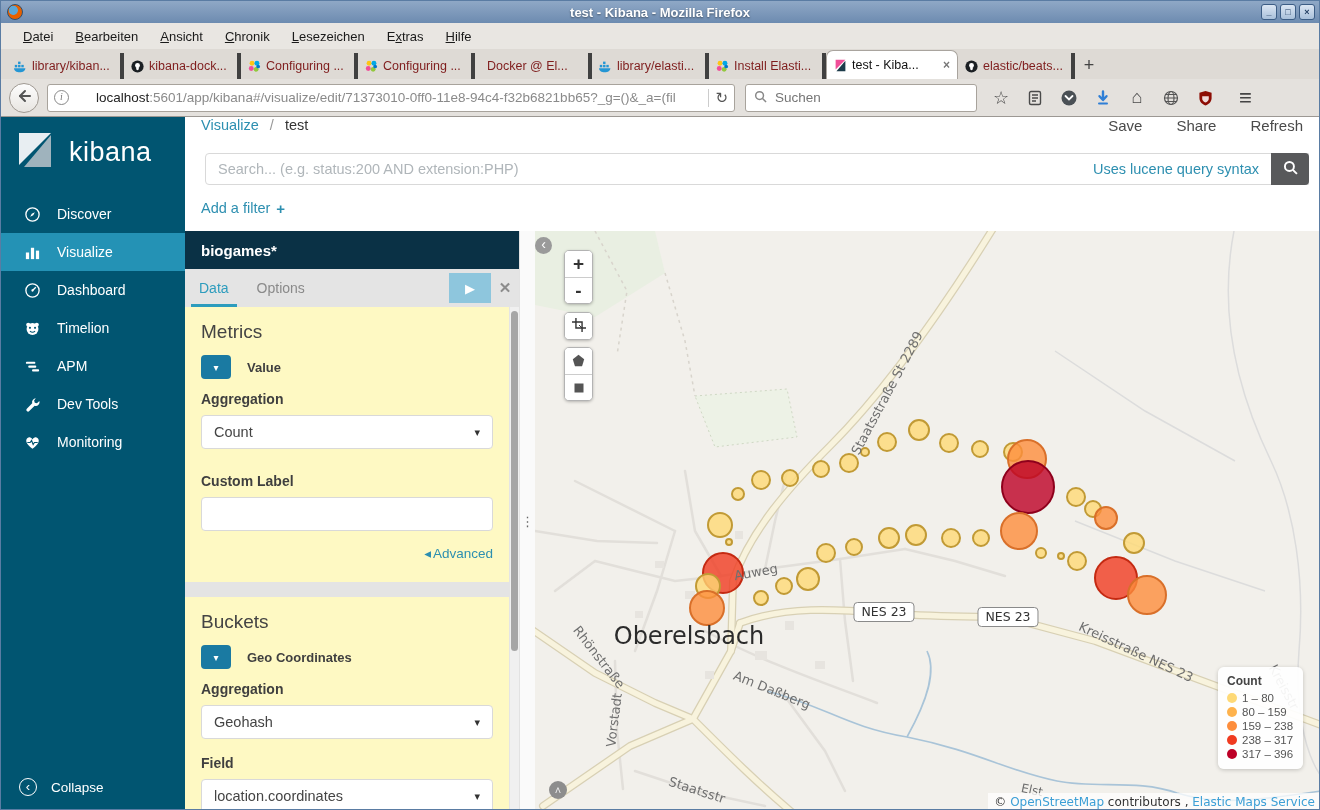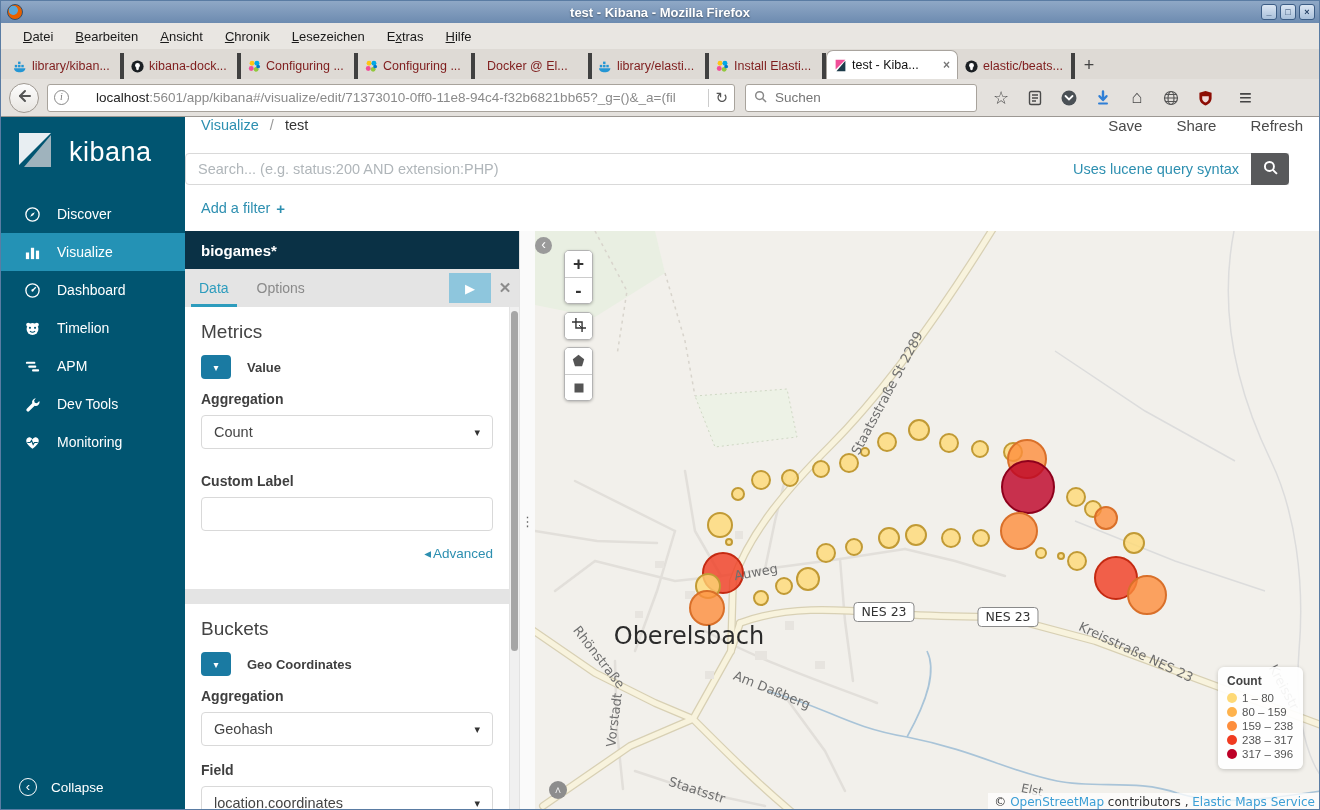--- a/index.html
+++ b/index.html
@@ -71,21 +71,21 @@
   .collapse .circ{width:18px;height:18px;border:1.4px solid #fff;border-radius:50%;
     text-align:center;line-height:15px;font-size:13px;}
   .topbar{position:absolute;left:184px;top:0;width:1136px;height:36px;display:flex;
     font-size:14.5px;}
   .breadcrumb{margin-left:16px;}
   .bc-link{color:#2d8fb0;}
   .bc-sep{color:#999;margin:0 7px;}
   .bc-page{color:#333;}
   .top-actions{margin-left:auto;margin-right:18px;display:flex;gap:34px;
     color:#4a4a4a;font-size:15px;}
-  .querybar{position:absolute;left:184px;top:36px;width:1104px;height:32px;
+  .querybar{position:absolute;left:204px;top:36px;width:1104px;height:32px;
     background:#fff;border:1px solid #d9d9d9;border-radius:4px 0 0 4px;display:flex;align-items:center;}
   .querybar input{flex:1;border:none;outline:none;font-size:14.5px;padding:0 12px;
     color:#444;font-family:"Liberation Sans",sans-serif;background:transparent;}
   .querybar input::placeholder{color:#b0b6ba;}
   .lucene{color:#2d8fb0;font-size:14.5px;margin-right:12px;white-space:nowrap;}
   .qsearch{width:38px;height:32px;margin-right:-1px;background:#58595b;color:#fff;
     border-radius:0 4px 4px 0;display:flex;align-items:center;justify-content:center;}
   .filterbar{position:absolute;left:200px;top:76px;height:30px;display:flex;
     align-items:center;font-size:14.5px;color:#2d8fb0;}
   .filterbar .plus{font-weight:bold;margin-left:6px;font-size:15px;}
@@ -96,21 +96,21 @@
   .panel-tabs{height:38px;background:#e4e4e4;display:flex;align-items:stretch;
     font-size:14px;position:relative;}
   .ptab{padding:0 14px;display:flex;align-items:center;color:#8a8a8a;position:relative;}
   .ptab.active{color:#2d9cbd;}
   .ptab.active:after{content:"";position:absolute;left:6px;right:6px;bottom:0;height:3px;background:#2d9cbd;}
   .play-btn{position:absolute;right:44px;top:4px;width:42px;height:30px;background:#8ec6dd;
     color:#fff;display:flex;align-items:center;justify-content:center;font-size:13px;}
   .close-btn{position:absolute;right:16px;top:4px;width:28px;height:30px;color:#8c8c8c;
     display:flex;align-items:center;justify-content:center;font-size:15px;font-weight:bold;}
   .panel-body{position:absolute;left:0;top:76px;width:324px;bottom:0;overflow:hidden;}
-  .card{background:#ffffff;padding:14px 16px 28px 16px;}
+  .card{background:#fef9c3;padding:14px 16px 21px 16px;}
   .card h2{margin:0 0 12px 0;font-size:19px;font-weight:normal;color:#444;}
   .agg-row{display:flex;align-items:center;gap:16px;margin-bottom:12px;}
   .caret-btn{width:30px;height:24px;background:#1a7aa2;border-radius:4px;color:#fff;
     display:flex;align-items:center;justify-content:center;font-size:10px;}
   .agg-label{font-size:13px;font-weight:bold;color:#3f3f3f;}
   .field-label{font-size:14px;font-weight:bold;color:#3f3f3f;margin:10px 0 8px 0;}
   .select{height:34px;border:1px solid #d9d9d9;border-radius:4px;background:#fff;
     display:flex;align-items:center;padding:0 12px;font-size:14.5px;color:#444;margin-bottom:4px;}
   .select .sc{margin-left:auto;color:#333;font-size:11px;}
   .text-input{height:34px;border:1px solid #d9d9d9;border-radius:4px;width:100%;

